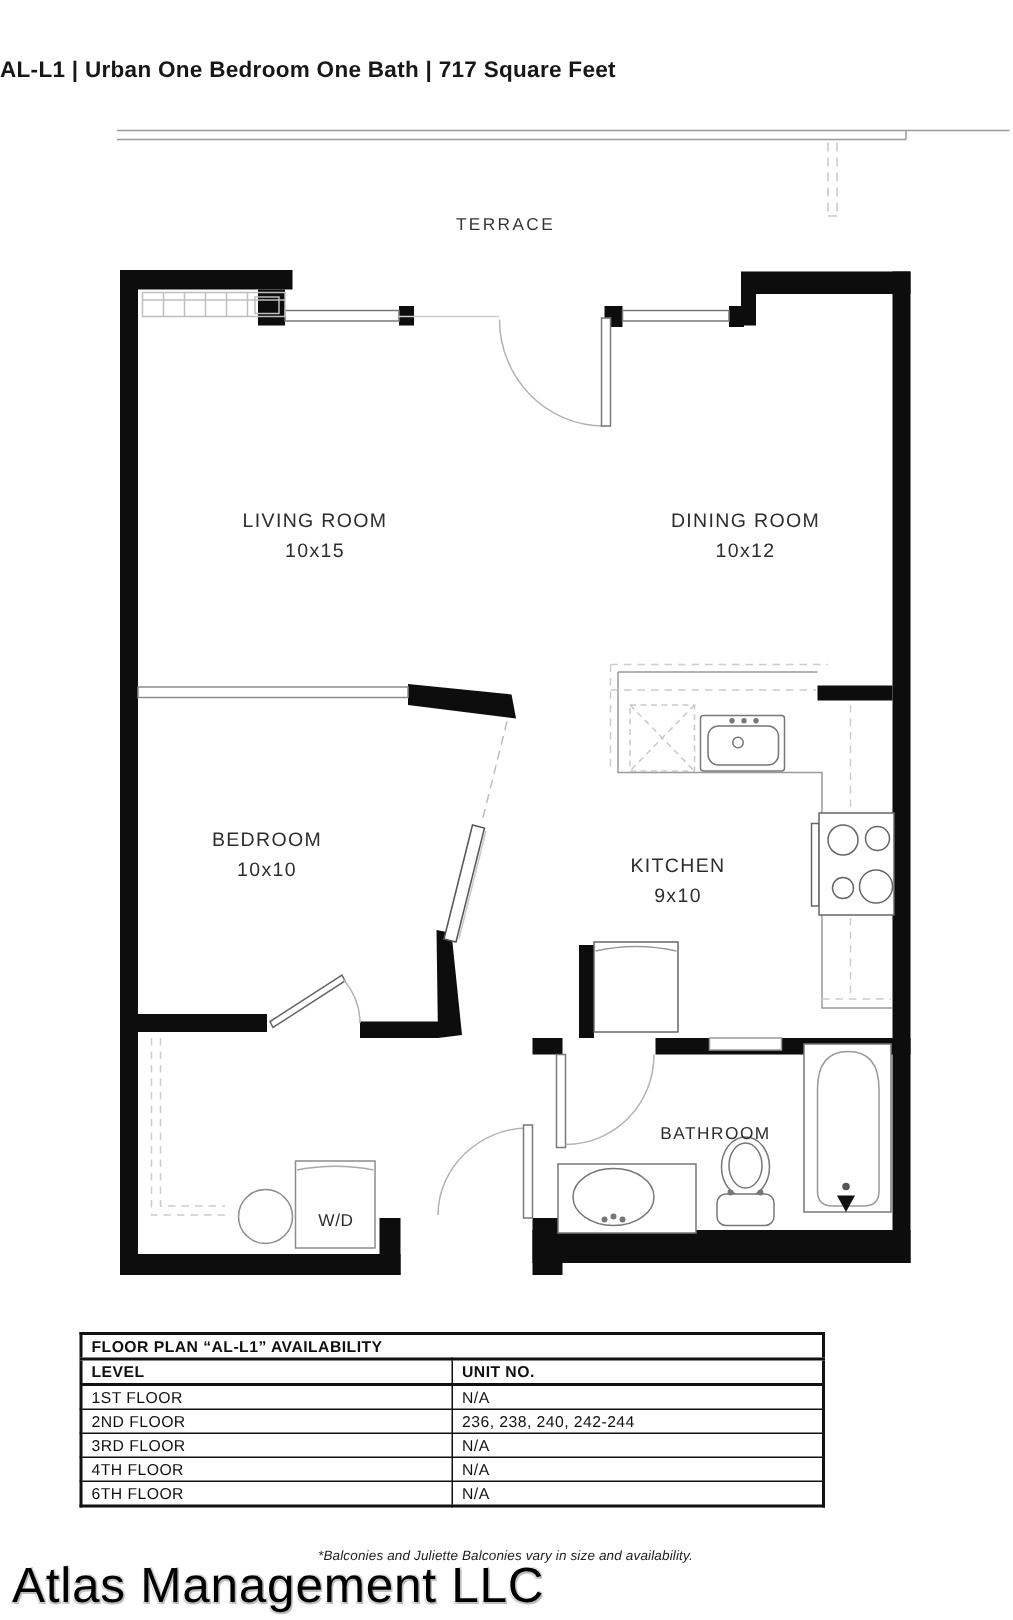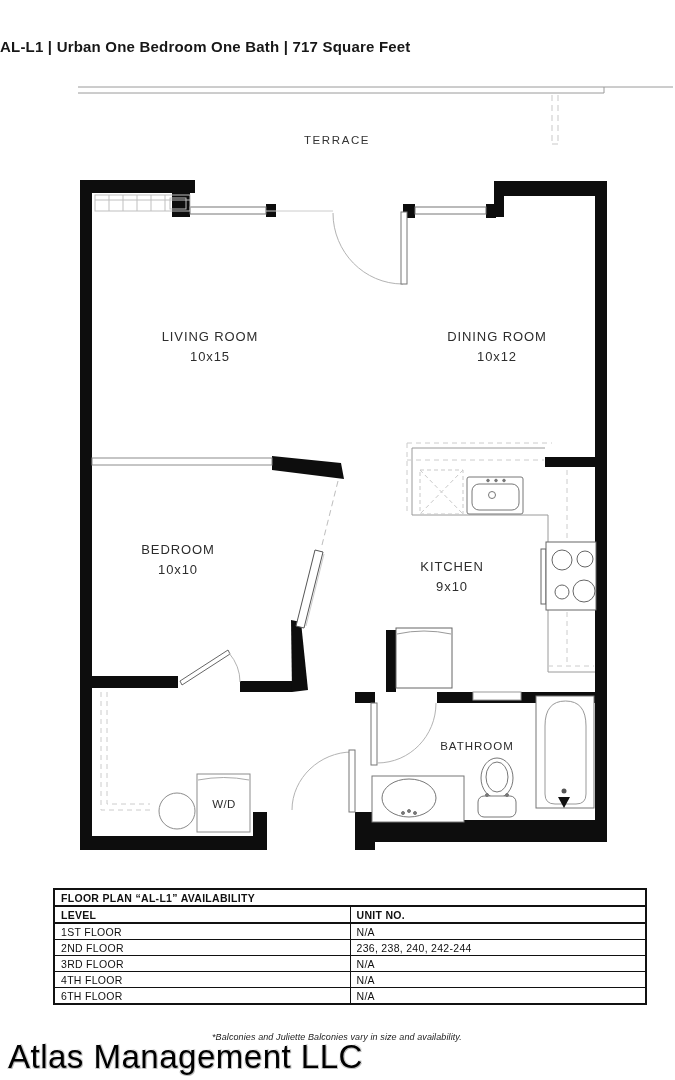--- a/index.html
+++ b/index.html
@@ -8,28 +8,28 @@
 
   .plan-title{
     position:absolute;top:38px;left:0;width:675px;text-align:left;
     font-size:15px;font-weight:bold;color:#171717;letter-spacing:.2px;
   }
 
   svg.plan{position:absolute;top:0;left:0;}
 
   .room-label{
     position:absolute;transform:translate(-50%,-50%);text-align:center;
-    color:#2d2d2d;font-size:13px;letter-spacing:.9px;line-height:20px;white-space:nowrap;
+    color:#2d2d2d;font-size:13px;letter-spacing:.9px;line-height:20px;white-space:nowrap;margin-top:10px;
   }
   .room-label .dims{display:block;}
   .terrace-label{font-size:11.5px;letter-spacing:1.6px;color:#333;}
   .small-label{font-size:11.5px;letter-spacing:1px;}
 
   table.avail{
-    position:absolute;left:53px;top:888px;width:594px;
+    position:absolute;left:53px;top:888px;width:497px;
     border-collapse:collapse;border:2px solid #111;
     font-size:10.5px;color:#101010;table-layout:fixed;
   }
   table.avail td{
     border:1px solid #111;padding:1px 6px;height:13px;
     letter-spacing:.3px;vertical-align:middle;overflow:hidden;white-space:nowrap;
   }
   table.avail td.c1{width:70px;}
   table.avail tr.hdr td{font-weight:bold;border-bottom-width:2px;}
   table.avail tr.ttl td{font-weight:bold;border-bottom-width:2px;}

